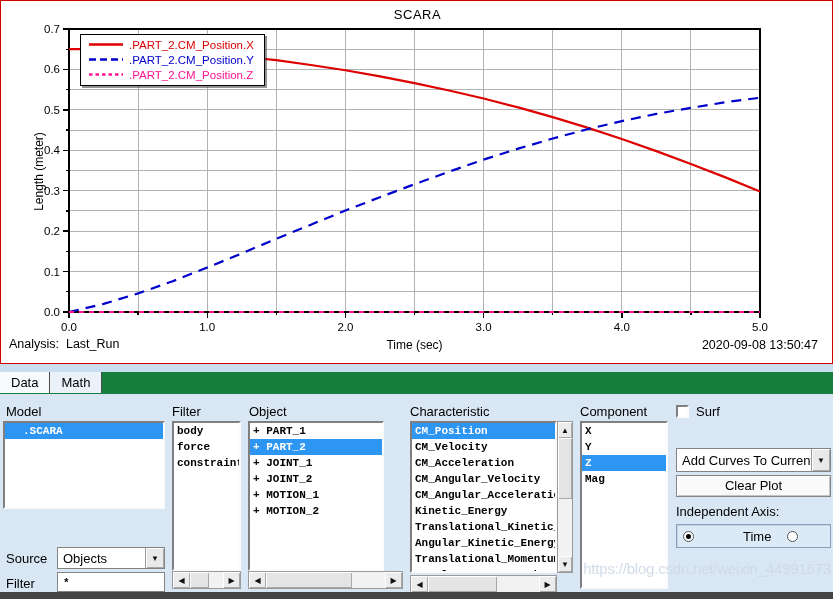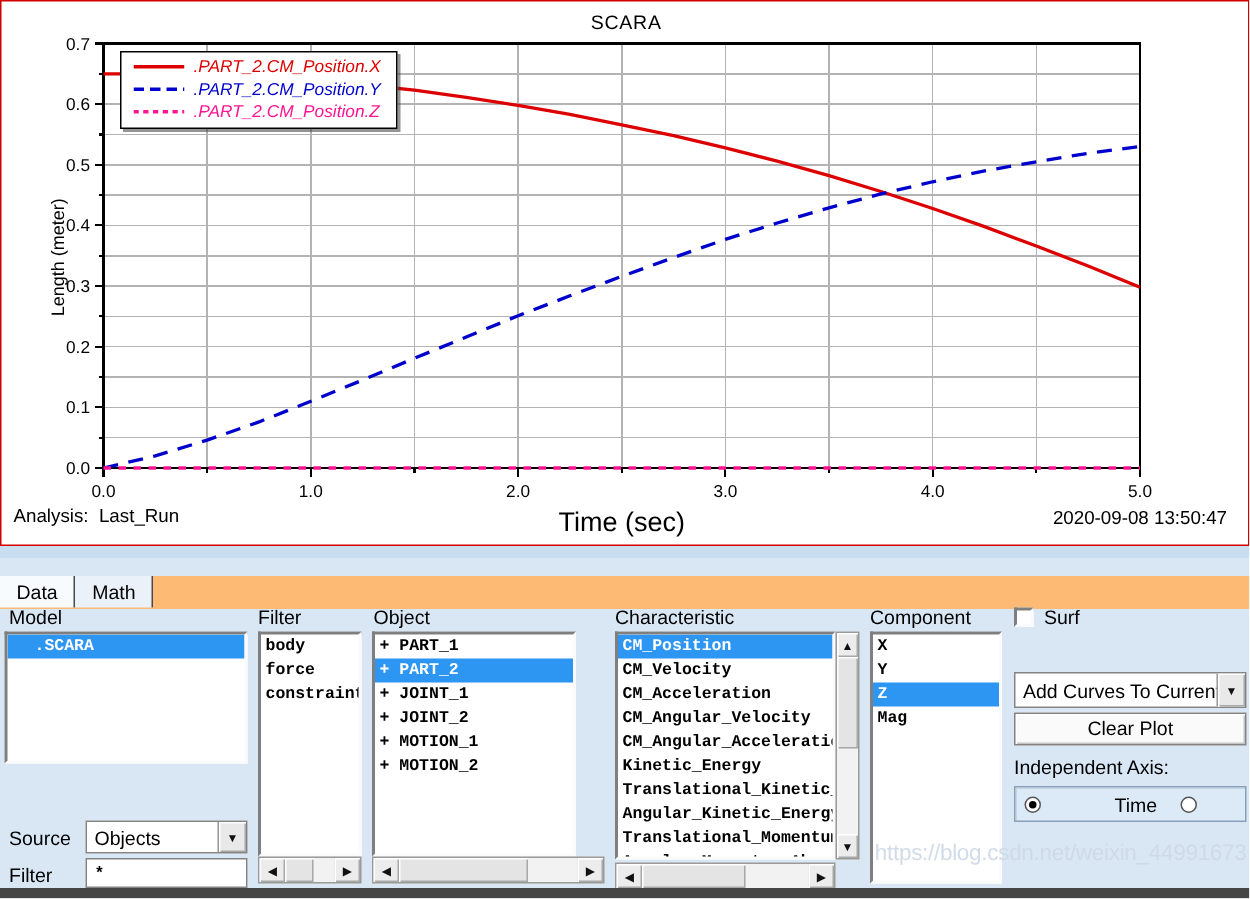--- a/index.html
+++ b/index.html
@@ -11,29 +11,29 @@
                border:1px solid #d40000;box-sizing:border-box;}
   #chart-title{position:absolute;left:0;top:6px;width:833px;text-align:center;
                font-size:13px;color:#000;letter-spacing:.5px;}
   #chart-svg{position:absolute;left:0;top:0;}
   #chart-svg text{font-family:"Liberation Sans",sans-serif;font-size:11.5px;fill:#000;}
   #y-axis-label{position:absolute;left:-42px;top:163px;width:160px;height:15px;text-align:center;
                 font-size:12px;transform:rotate(-90deg);color:#000;}
   #legend{position:absolute;left:79px;top:33px;background:#fff;border:1px solid #000;
           box-shadow:2px 2px 0 rgba(60,60,60,.55);padding:2px 10px 3px 8px;}
   .legend-row{display:flex;align-items:center;height:15px;white-space:nowrap;}
-  .legend-label{font-size:11.5px;margin-left:6px;font-style:italic;}
+  .legend-label{font-size:11.5px;margin-left:6px;}
   #analysis-label{position:absolute;left:8px;top:336px;font-size:12.5px;white-space:pre;}
-  #x-axis-label{position:absolute;left:68px;top:337px;width:691px;text-align:center;font-size:18px;}
+  #x-axis-label{position:absolute;left:68px;top:337px;width:691px;text-align:center;font-size:12px;}
   #timestamp{position:absolute;right:14px;top:337px;font-size:12.5px;text-align:center;}
 
   
   #lower-panel{position:absolute;left:0;top:364px;width:833px;height:235px;background:#d9e7f5;}
   #top-strip{position:absolute;left:0;top:0;width:833px;height:8px;background:#c9ddf1;}
-  #tab-bar{position:absolute;left:0;top:20px;width:833px;height:22px;background:#fdba74;}
+  #tab-bar{position:absolute;left:0;top:8px;width:833px;height:22px;background:#15803d;}
   .tab{display:inline-block;height:21px;line-height:21px;padding:0 11px;font-size:13px;color:#000;
        border-right:1px solid #4a4a4a;background:#eaf1f8;vertical-align:top;}
   .tab.active{background:#f8fbfe;font-weight:normal;}
   .col-label{position:absolute;font-size:13px;color:#000;}
 
   .list-box{position:absolute;background:#fff;overflow:hidden;
             border-top:2px solid #7f7f7f;border-left:2px solid #7f7f7f;
             border-bottom:2px solid #fbfbfb;border-right:2px solid #fbfbfb;box-sizing:border-box;}
   .li{height:16px;line-height:16px;font-family:"Liberation Mono",monospace;font-size:11px;
       font-weight:bold;white-space:pre;padding-left:3px;color:#000;}

